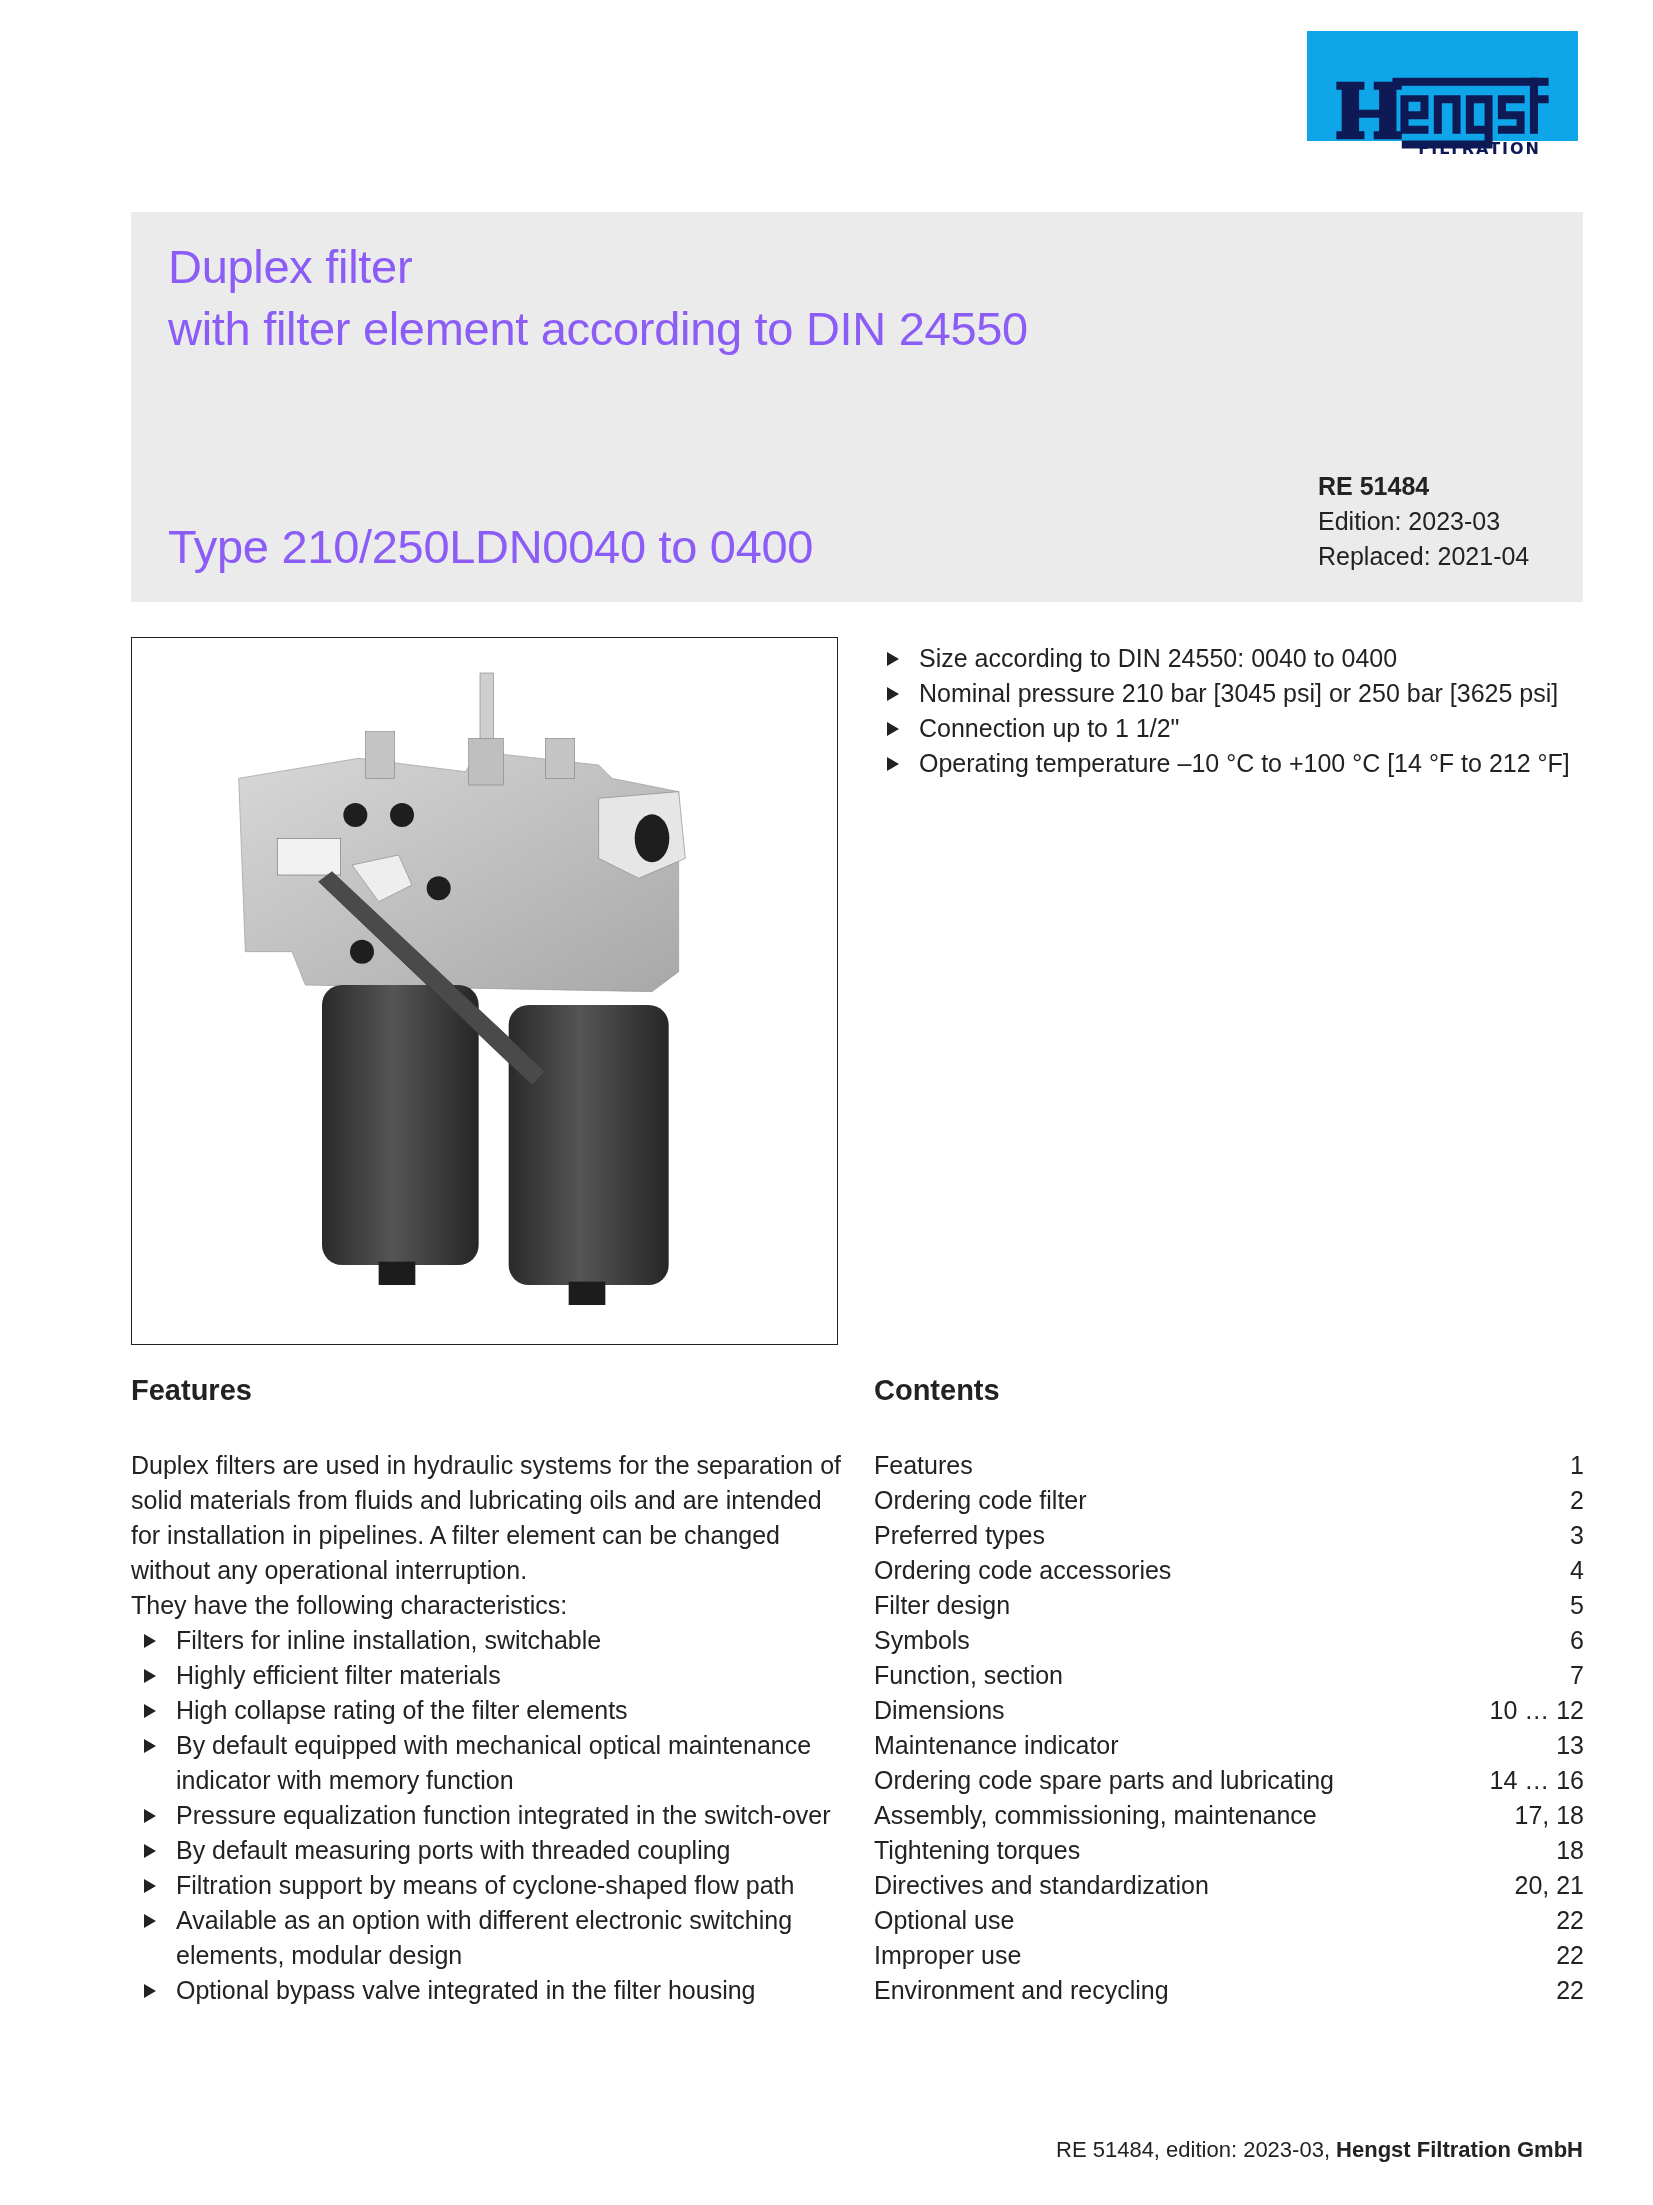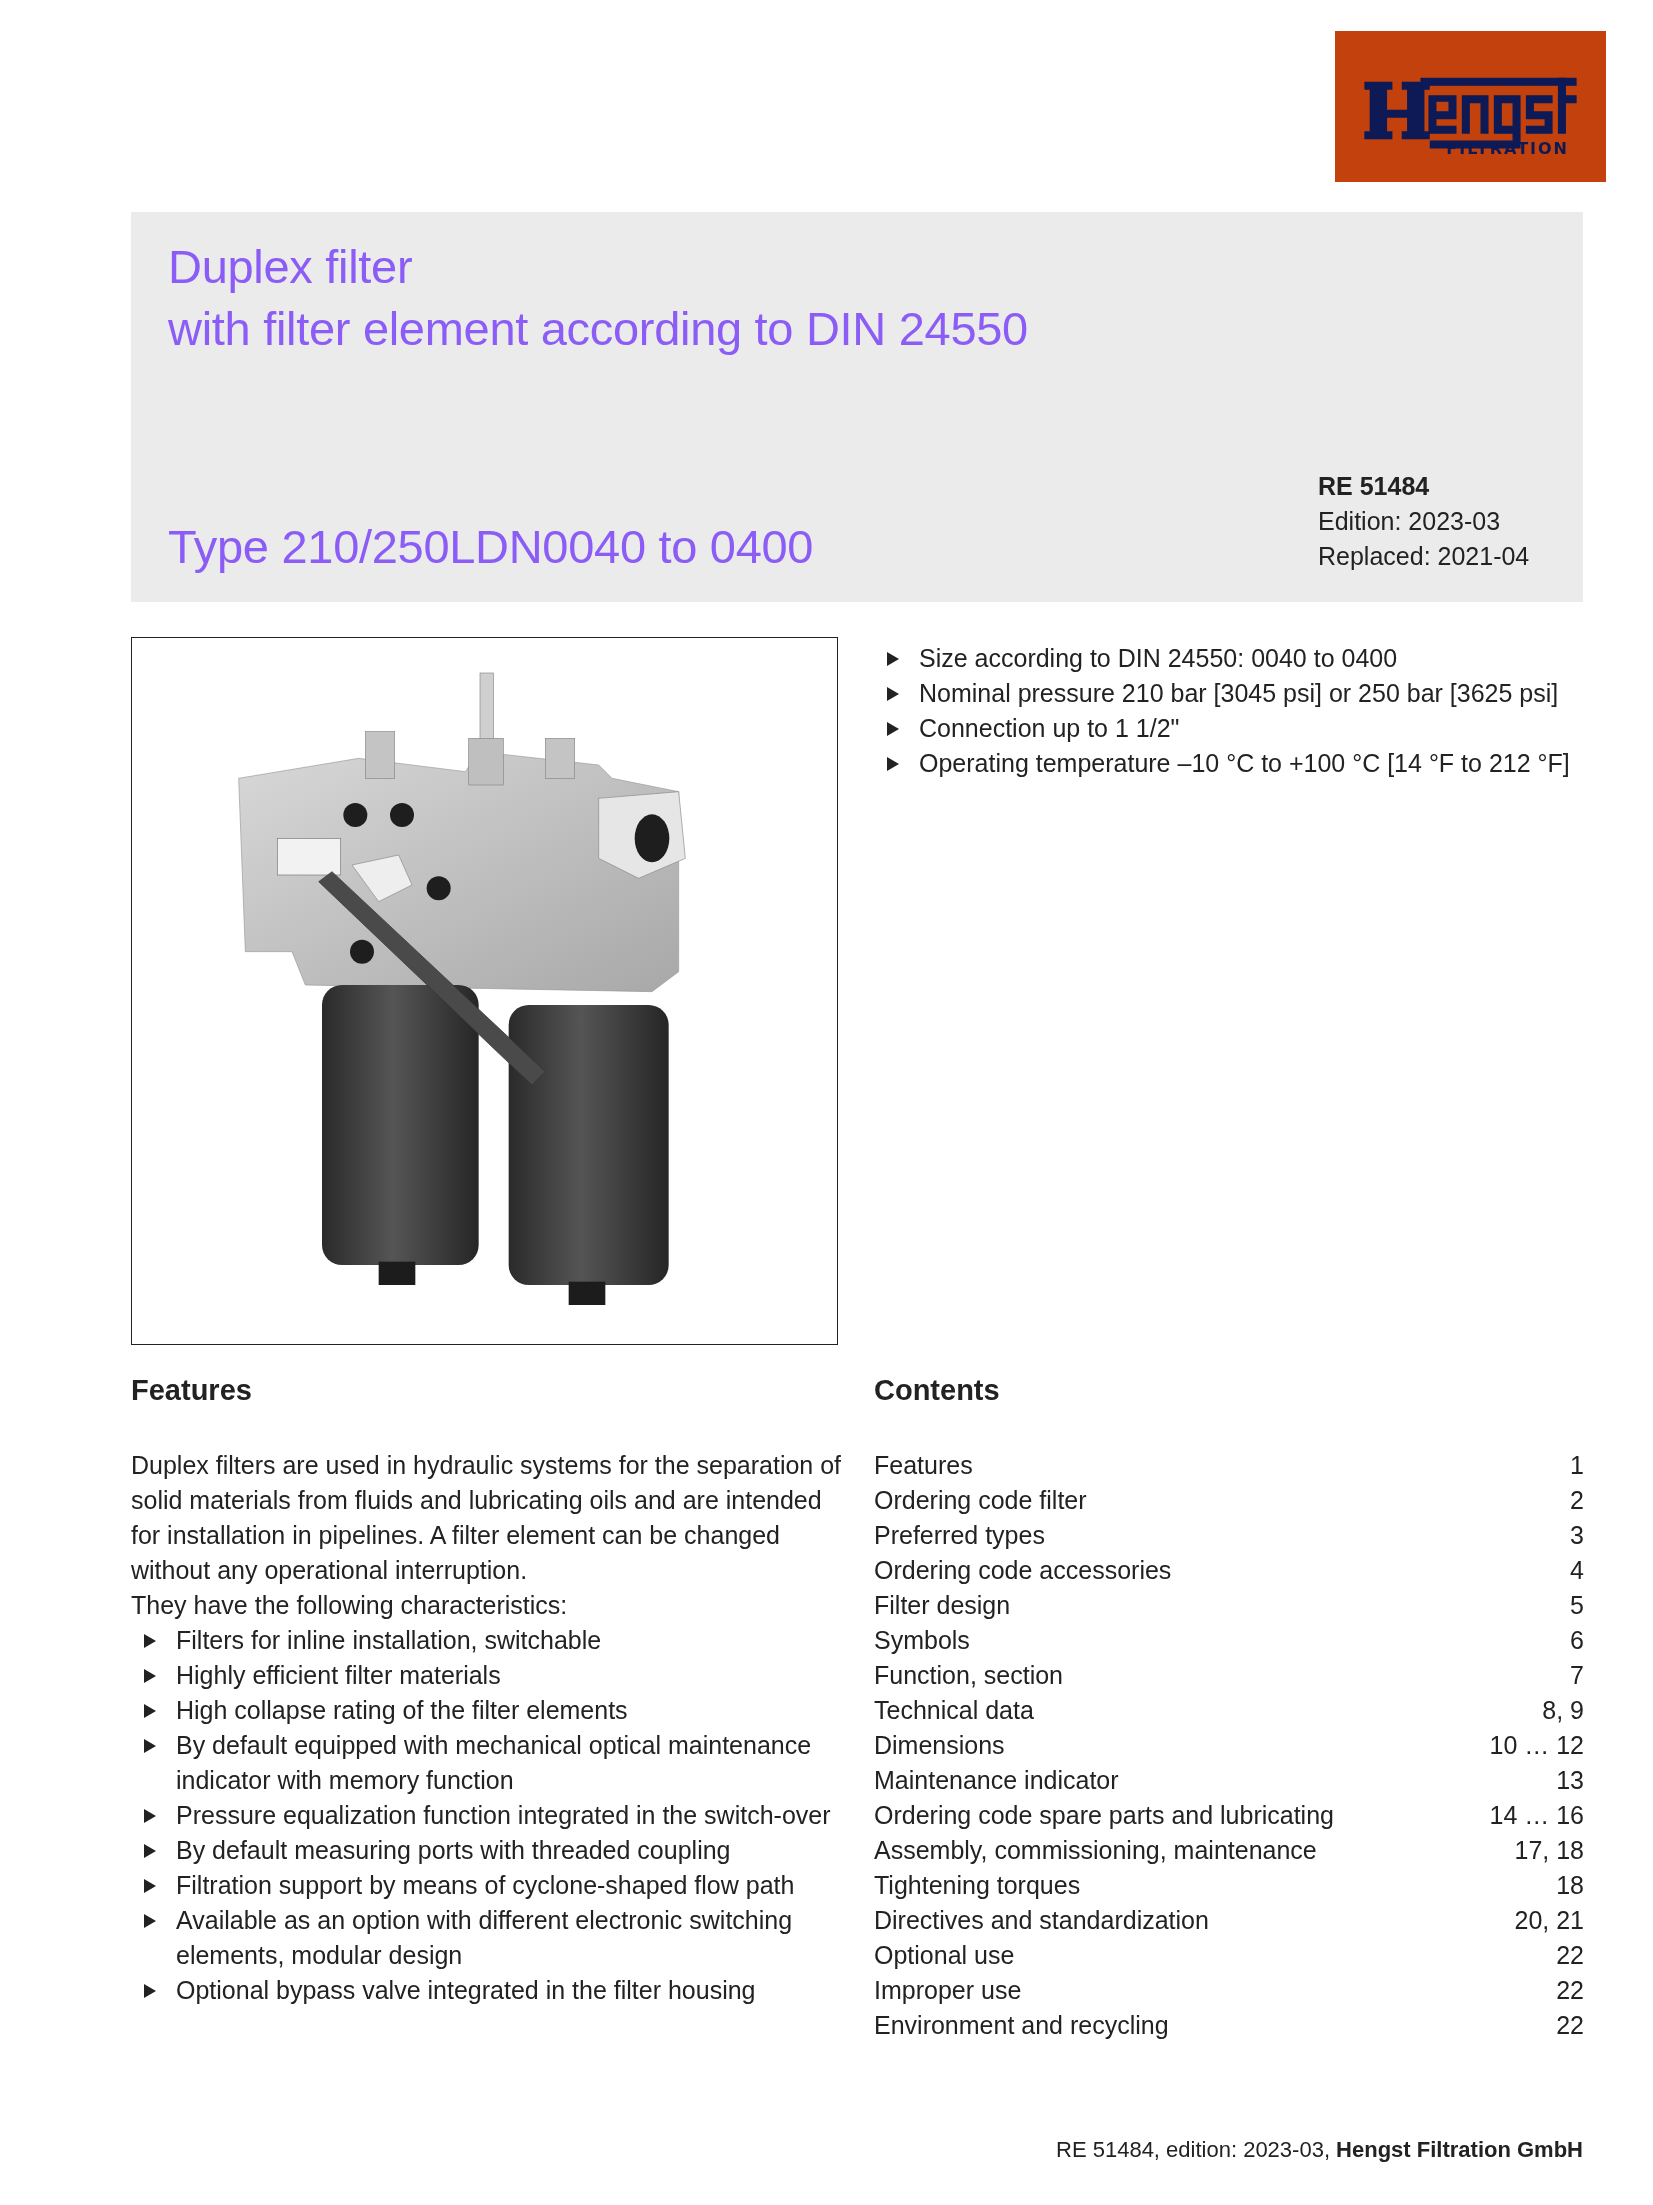--- a/index.html
+++ b/index.html
@@ -1,21 +1,21 @@
 <!DOCTYPE html>
 <html style="font-size:10.7px"><head>
 <meta charset="utf-8">
 <style>
   html, body { margin: 0; padding: 0; background: #ffffff; }
   body { width: 1654px; height: 2205px; position: relative; overflow: hidden;
          font-family: "Liberation Sans", "DejaVu Sans", sans-serif; color: #222222; }
   .abs { position: absolute; }
 
   
-  #logo { left: 1335px; top: 31px; width: 271px; height: 151px; background: #c2410c; }
+  #logo { left: 1307px; top: 31px; width: 271px; height: 110px; background: #0ea5e9; }
   #logo svg { position: absolute; left: 0; top: 0; }
   #logo .filtration { position: absolute; right: 37px; top: 108px; font-weight: bold;
       font-size: 16px; letter-spacing: 2px; color: #0d1a55; font-family: "DejaVu Sans", sans-serif; }
 
   
   #header-band { left: 131px; top: 212px; width: 1452px; height: 390px; background: #ebebeb; }
   .title-line { position: absolute; left: 37px; font-size: 47px; color: #8b5cf6; font-weight: normal;
       letter-spacing: -0.3px; white-space: nowrap; }
   #title-1 { top: 27px; }
   #title-2 { top: 89px; }
@@ -173,24 +173,20 @@
     </div>
   <div class="toc-row">
       <span>Symbols</span>
       <span>6</span>
     </div>
   <div class="toc-row">
       <span>Function, section</span>
       <span>7</span>
     </div>
   <div class="toc-row">
-      <span>Technical data</span>
-      <span>8, 9</span>
-    </div>
-  <div class="toc-row">
       <span>Dimensions</span>
       <span>10 … 12</span>
     </div>
   <div class="toc-row">
       <span>Maintenance indicator</span>
       <span>13</span>
     </div>
   <div class="toc-row">
       <span>Ordering code spare parts and lubricating</span>
       <span>14 … 16</span>

